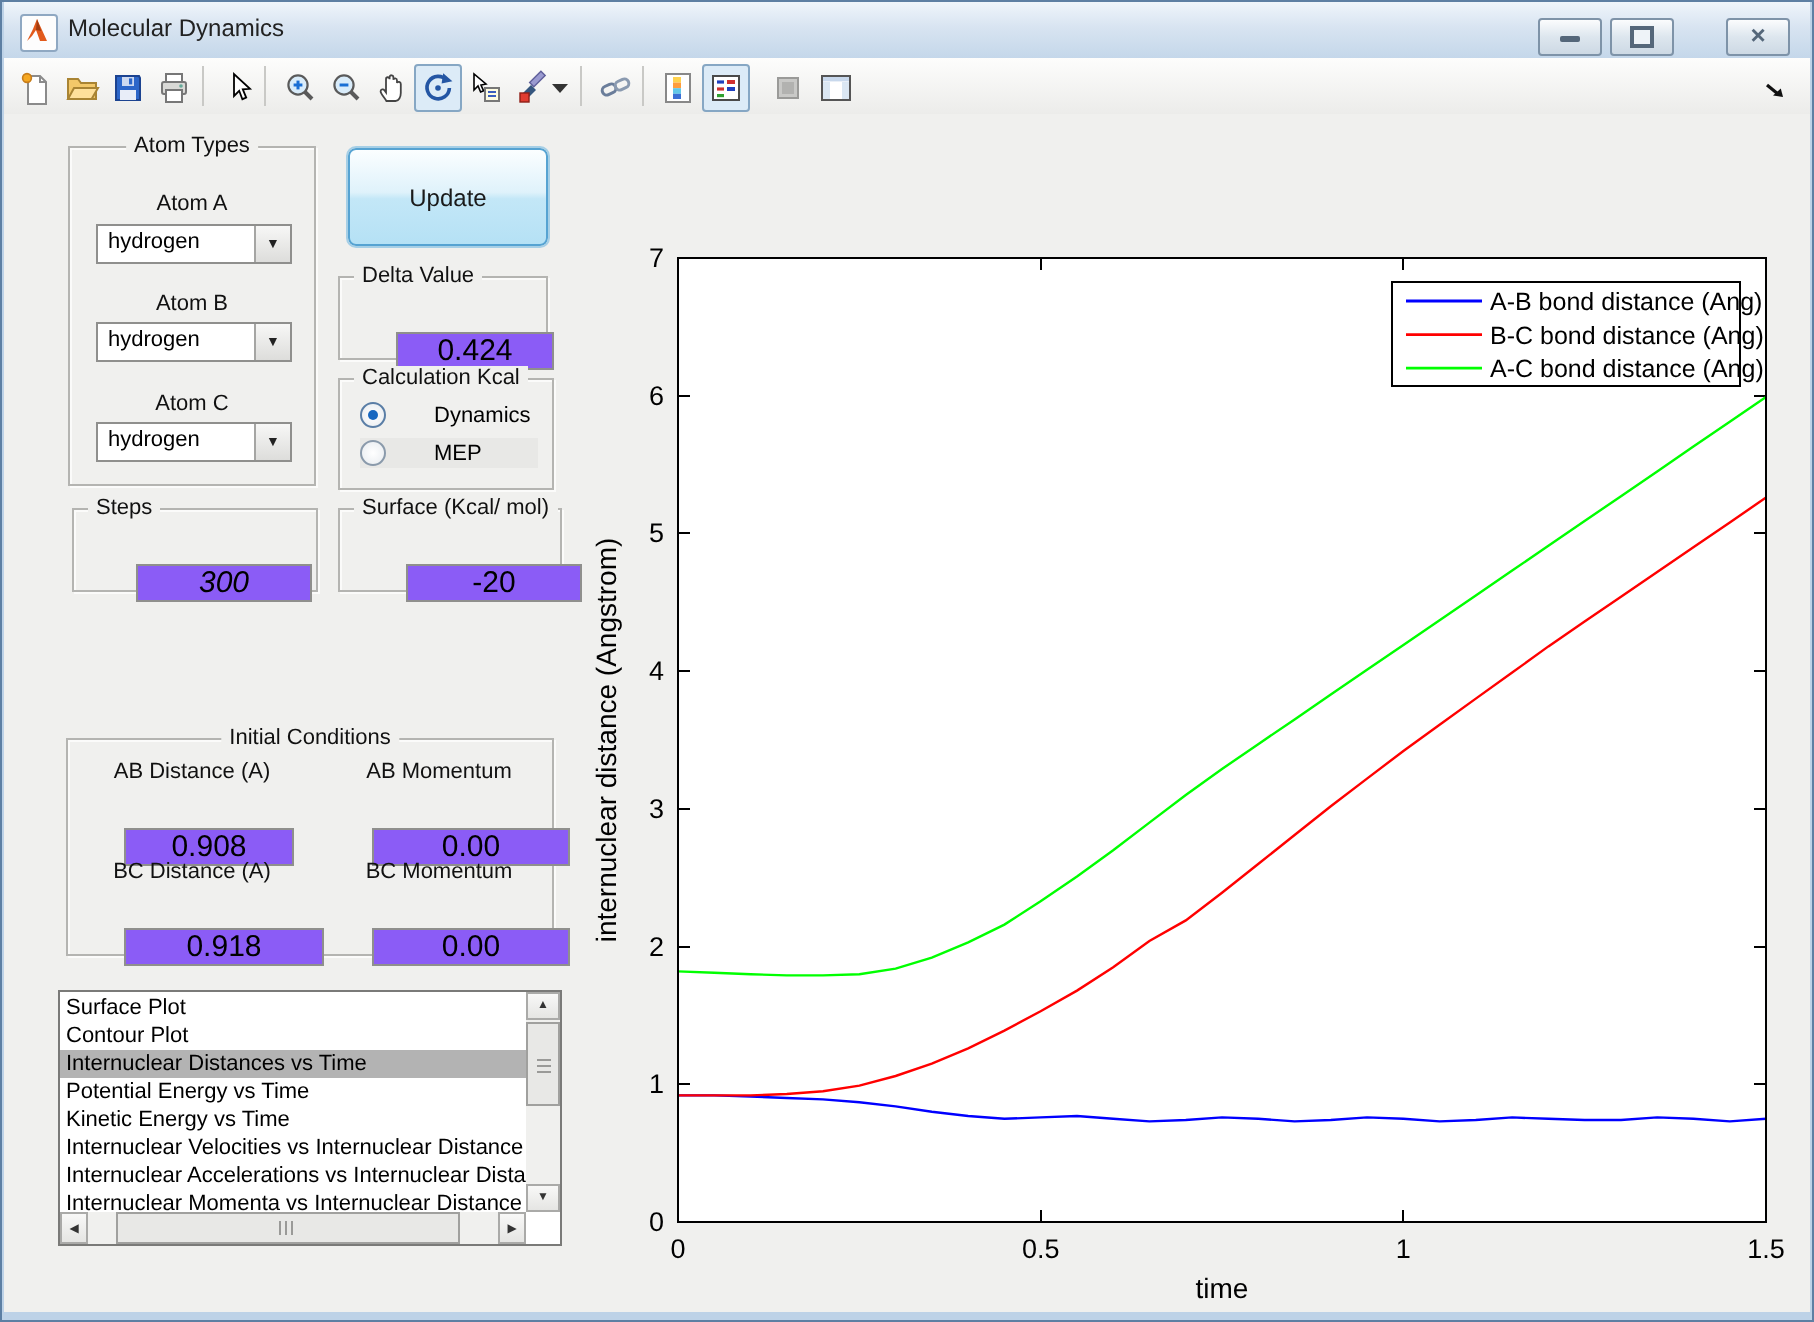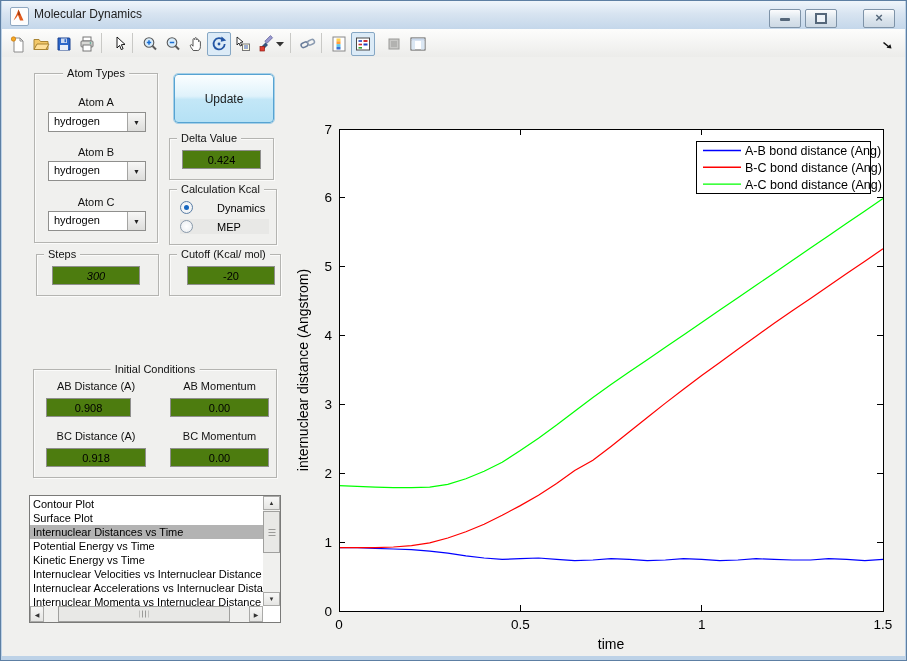--- a/index.html
+++ b/index.html
@@ -20,21 +20,21 @@
   .tbtn{position:absolute;top:3px;width:22px;height:22px;border:1px solid transparent;border-radius:2px;display:flex;align-items:center;justify-content:center;}
   .tbtn.pressed{border:1px solid #86a7c4;background:#dcebf7;}
   .tsep{position:absolute;top:4px;width:1px;height:20px;background:#c9c9c6;}
   
   #figure{position:absolute;left:1px;top:56px;right:1px;bottom:4px;background:#f0f0ee;}
   .panel{position:absolute;border:1px solid #b4b4b1;box-shadow:inset 1px 1px 0 #fbfbfa,1px 1px 0 #fbfbfa;}
   .ptitle{position:absolute;top:-7px;font-size:11px;color:#111;background:#f0f0ee;padding:0 4px;white-space:nowrap;line-height:13px;}
   .ptitle.center{left:50%;transform:translateX(-50%);}
   .ptitle.left{left:7px;}
   .ctl-label{position:absolute;font-size:11px;color:#111;text-align:center;white-space:nowrap;}
-  .edit{position:absolute;background:#4d7c0f;border:1px solid #8f8f8d;font-family:"Liberation Sans",sans-serif;font-size:11px;text-align:center;padding:0;margin:0;box-sizing:border-box;}
+  .edit{position:absolute;background:#8b5cf6;border:1px solid #8f8f8d;font-family:"Liberation Sans",sans-serif;font-size:15px;text-align:center;padding:0;margin:16px;box-sizing:border-box;}
   .combo{position:absolute;background:#fff;border:1px solid #8f8f8d;box-sizing:border-box;}
   .combo .ctext{position:absolute;left:5px;top:2px;font-size:11px;color:#000;}
   .combo .cbtn{position:absolute;right:0;top:0;bottom:0;width:17px;background:linear-gradient(#f7f7f6,#dddddb);border-left:1px solid #a5a5a3;display:flex;align-items:center;justify-content:center;font-size:7px;color:#222;}
   #update-btn{position:absolute;border:1px solid #56a3d2;outline:1px solid #a6cfe6;border-radius:4px;background:linear-gradient(#fbfeff,#dff2fb 45%,#c3e7f7 52%,#b5e1f5);font-size:12px;color:#1a1a1a;text-align:center;font-family:"Liberation Sans",sans-serif;}
   .radio-row{position:absolute;display:flex;align-items:center;height:15px;gap:19px;}
   .radio{width:13px;height:13px;border-radius:50%;border:1px solid #8a9aab;background:radial-gradient(#ffffff,#e7ebef);box-sizing:border-box;position:relative;flex:0 0 13px;}
   .radio.sel{border-color:#5a7ea6;}
   .radio.sel::after{content:"";position:absolute;left:3px;top:3px;width:5px;height:5px;border-radius:50%;background:#1767c0;}
   .radio-row .rlabel{font-size:11px;margin-left:5px;white-space:nowrap;}
   
@@ -249,41 +249,41 @@
         <span class="rlabel">MEP</span>
       </div>
     </div>
 
     <div class="panel" style="left:34px;top:197px;width:121px;height:40px">
       <span class="ptitle left">Steps</span>
       <input class="edit" style="left: 15px; top: 11px; width: 88px; height: 19px; font-style: italic;" value="300">
     </div>
 
     <div class="panel" style="left:167px;top:197px;width:110px;height:40px">
-      <span class="ptitle left">Cutoff (Kcal/ mol)</span>
+      <span class="ptitle left">Surface (Kcal/ mol)</span>
       <input class="edit" style="left: 17px; top: 11px; width: 88px; height: 19px;" value="-20">
     </div>
 
 
     <div class="panel" style="left:31px;top:312px;width:242px;height:107px">
       <span class="ptitle center">Initial Conditions</span>
       <div class="ctl-label" style="left:12px;top:10px;width:100px">AB Distance (A)</div>
       <div class="ctl-label" style="left:136px;top:10px;width:99px">AB Momentum</div>
       <input class="edit" style="left: 12px; top: 28px; width: 85px; height: 19px;" value="0.908">
       <input class="edit" style="left: 136px; top: 28px; width: 99px; height: 19px;" value="0.00">
       <div class="ctl-label" style="left:12px;top:60px;width:100px">BC Distance (A)</div>
       <div class="ctl-label" style="left:136px;top:60px;width:99px">BC Momentum</div>
       <input class="edit" style="left: 12px; top: 78px; width: 100px; height: 19px;" value="0.918">
       <input class="edit" style="left: 136px; top: 78px; width: 99px; height: 19px;" value="0.00">
     </div>
 
     <div id="listbox" style="left:27px;top:438px;width:250px;height:126px">
       <div id="listbox-items">
+          <div class="li">Surface Plot</div>
           <div class="li">Contour Plot</div>
-          <div class="li">Surface Plot</div>
           <div class="li sel">Internuclear Distances vs Time</div>
           <div class="li">Potential Energy vs Time</div>
           <div class="li">Kinetic Energy vs Time</div>
           <div class="li">Internuclear Velocities vs Internuclear Distance</div>
           <div class="li">Internuclear Accelerations vs Internuclear Distance</div>
           <div class="li">Internuclear Momenta vs Internuclear Distance</div>
         </div>
 
       <div class="sb" style="right:0;top:0;width:17px;height:110px">
         <div class="sb-btn" style="left:0;top:0;width:17px;height:14px">

